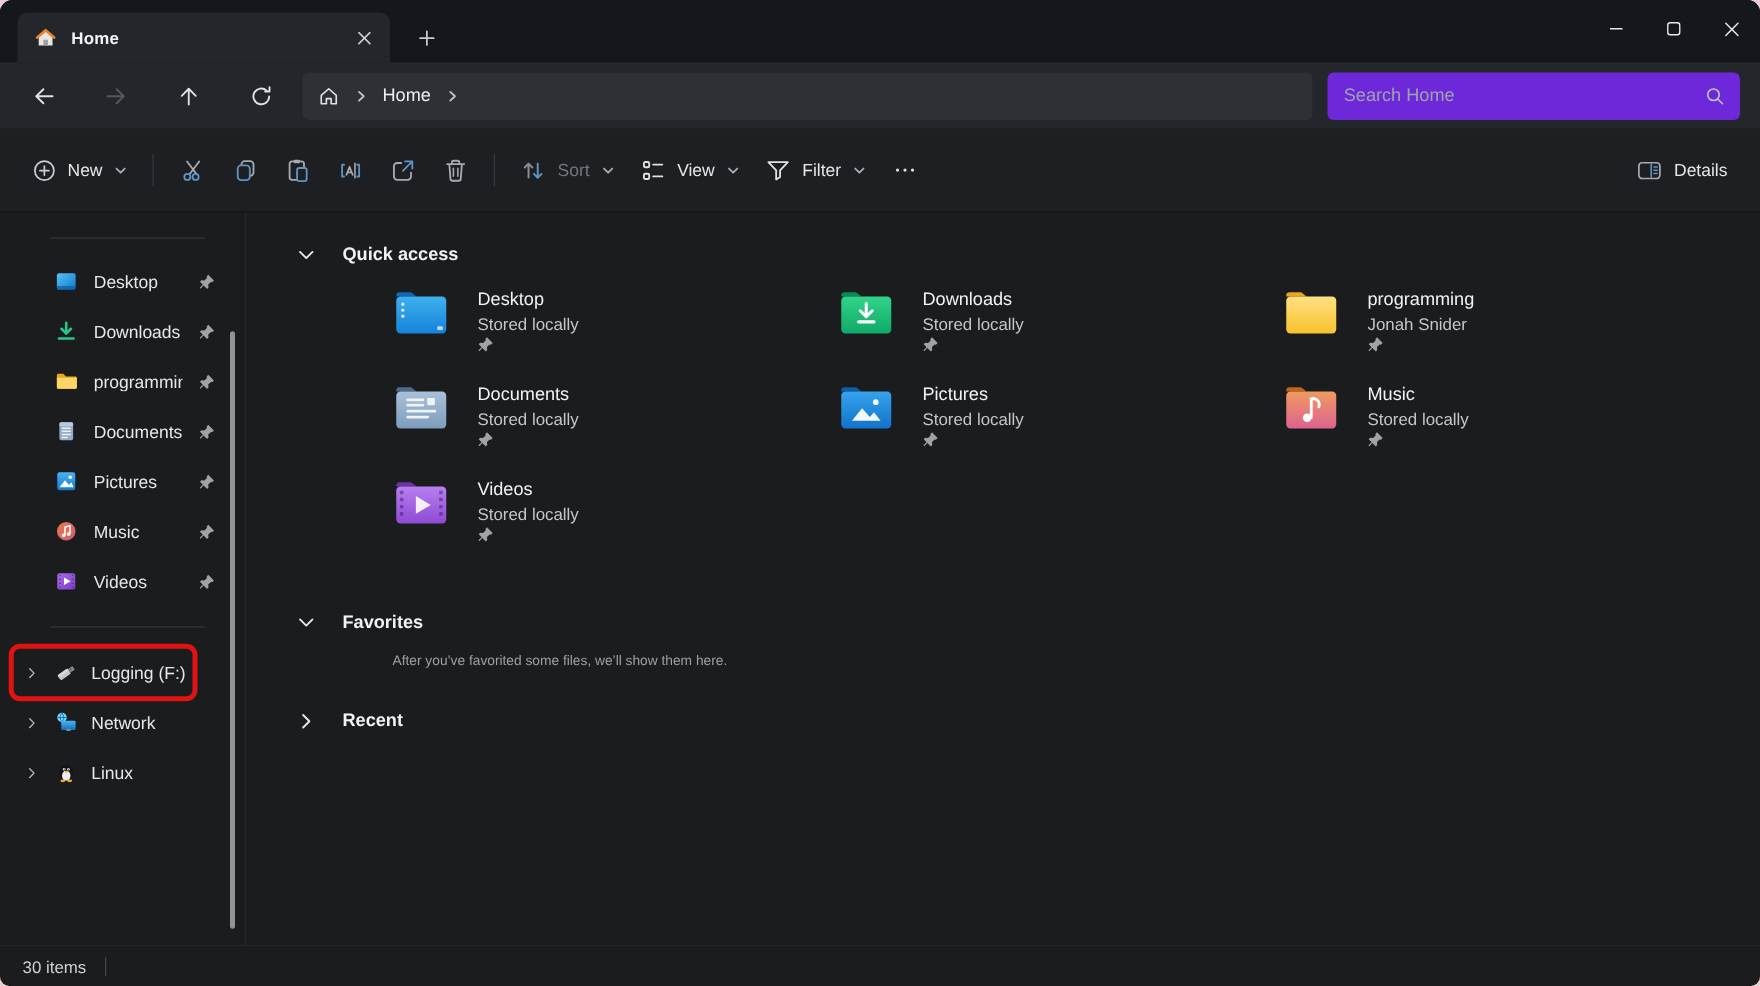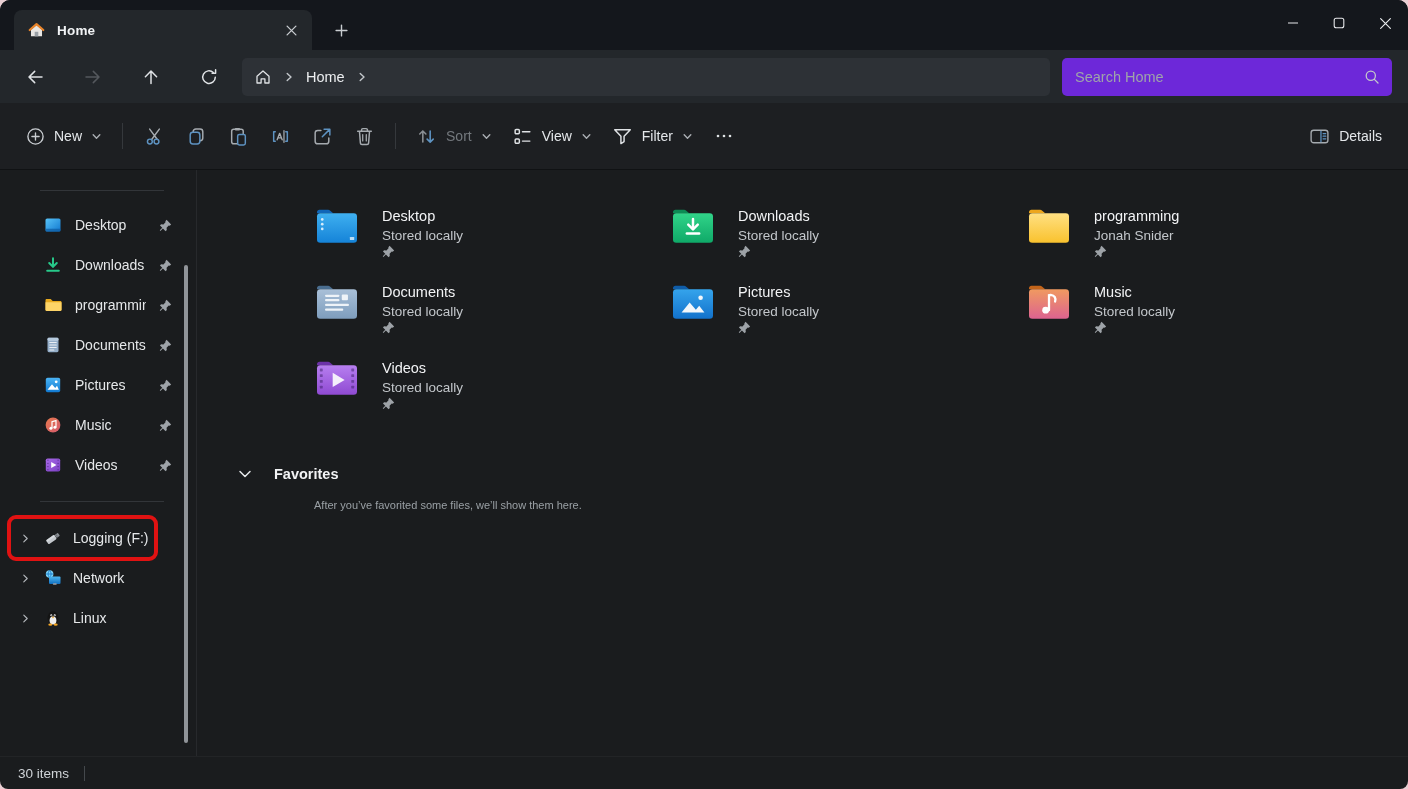--- a/index.html
+++ b/index.html
@@ -502,20 +502,28 @@
                 <ellipse cx="11.7" cy="15.7" rx="2" ry="1.1" fill="#f5a623"></ellipse>
               </svg>
             </span>
     <span class="lbl">Linux</span>
   </div>
         </div>
       <div class="side-scrollbar"></div>
     </div>
 
     <div class="content">
+      <div class="sec-header">
+        <span>
+            <svg width="16" height="16" viewBox="0 0 16 16">
+              <path d="M3 5.5 8 10.5 13 5.5" stroke="#e6e8ea" stroke-width="1.5" stroke-linecap="round" stroke-linejoin="round" fill="none"></path>
+            </svg>
+          </span>
+        <span class="sec-title">Quick access</span>
+      </div>
       <div class="tiles" id="tiles-grid">
           <div class="tile">
     <span class="fico">
               <svg width="46" height="40" viewBox="0 0 48 42">
                 <defs>
                   <linearGradient id="gdk" x1="0" y1="0" x2="0" y2="1">
                     <stop offset="0" stop-color="#3fb0f0"></stop>
                     <stop offset="1" stop-color="#1583d8"></stop>
                   </linearGradient>
                 </defs>
@@ -700,20 +708,28 @@
       <div class="sec-header sec-favorites">
         <span>
             <svg width="16" height="16" viewBox="0 0 16 16">
               <path d="M3 5.5 8 10.5 13 5.5" stroke="#e6e8ea" stroke-width="1.5" stroke-linecap="round" stroke-linejoin="round" fill="none"></path>
             </svg>
           </span>
         <span class="sec-title">Favorites</span>
       </div>
       <div class="empty-text">After you’ve favorited some files, we’ll show them here.</div>
 
+      <div class="sec-header sec-recent">
+        <span>
+            <svg width="16" height="16" viewBox="0 0 16 16">
+              <path d="M5.5 3 10.5 8 5.5 13" stroke="#e6e8ea" stroke-width="1.5" stroke-linecap="round" stroke-linejoin="round" fill="none"></path>
+            </svg>
+          </span>
+        <span class="sec-title">Recent</span>
+      </div>
     </div>
   </div>
 
   <div class="statusbar">
     <span class="status-text">30 items</span>
     <span class="status-sep"></span>
   </div>
 </div>
 
 </body></html>

